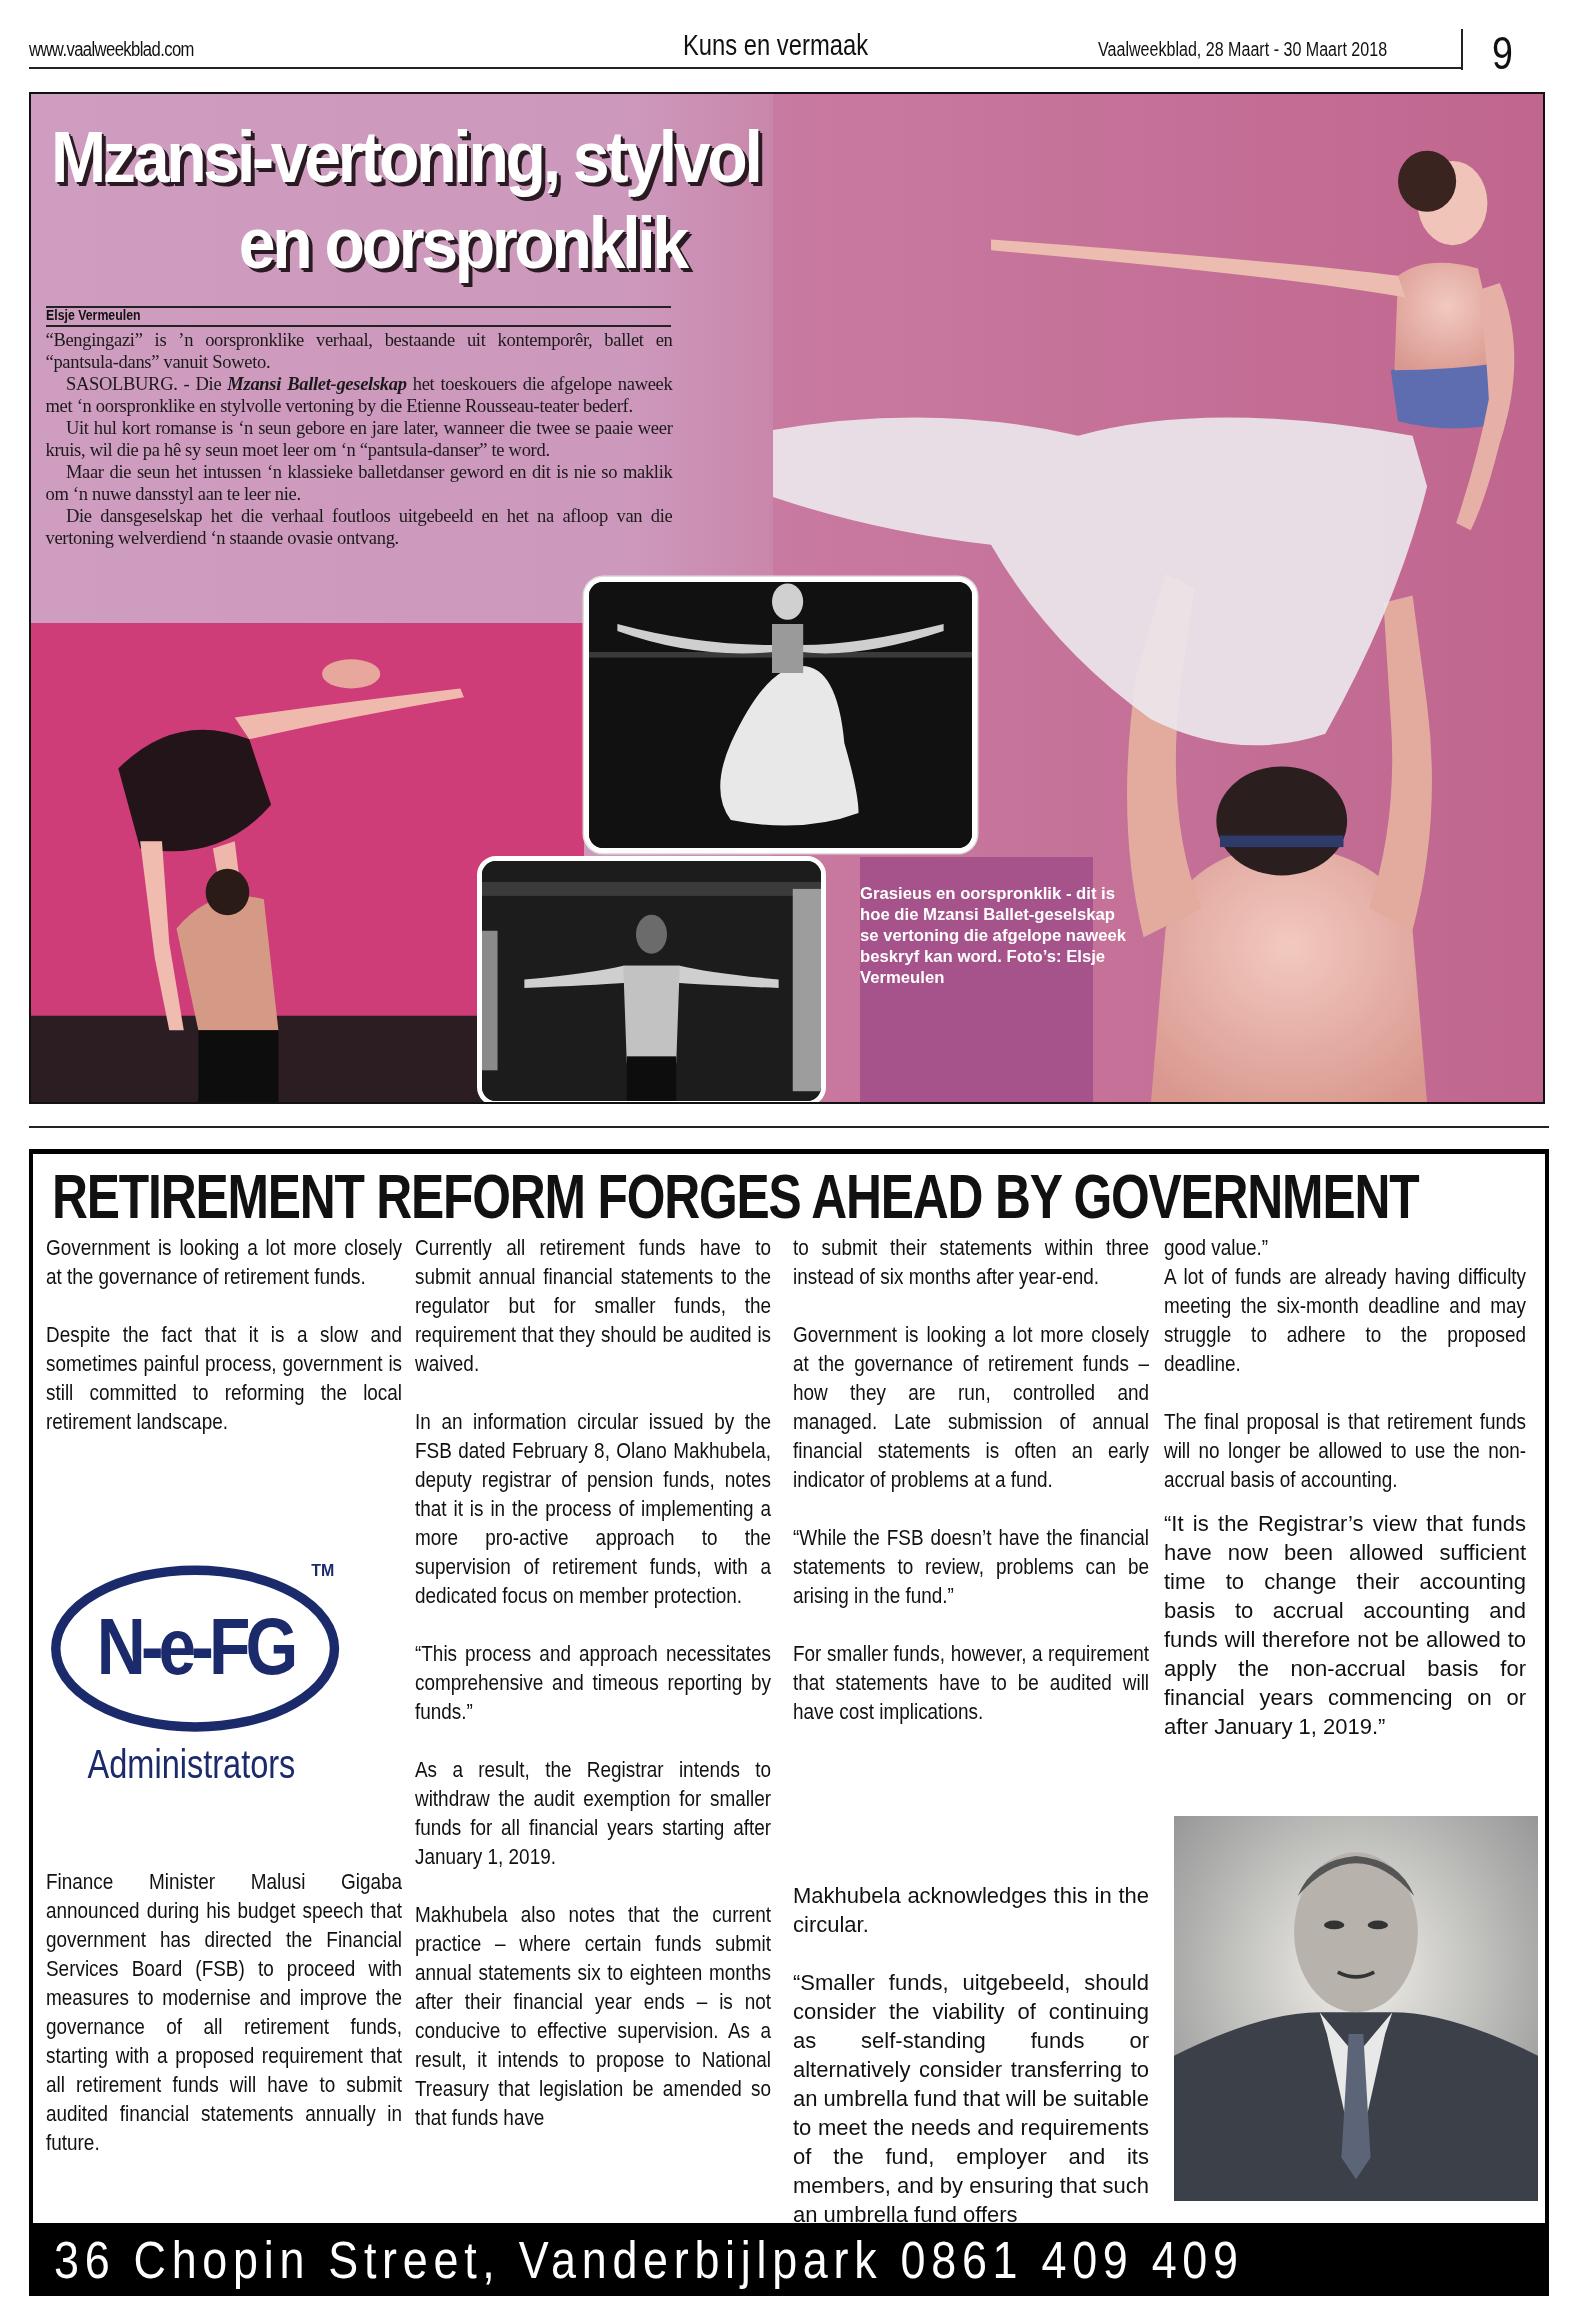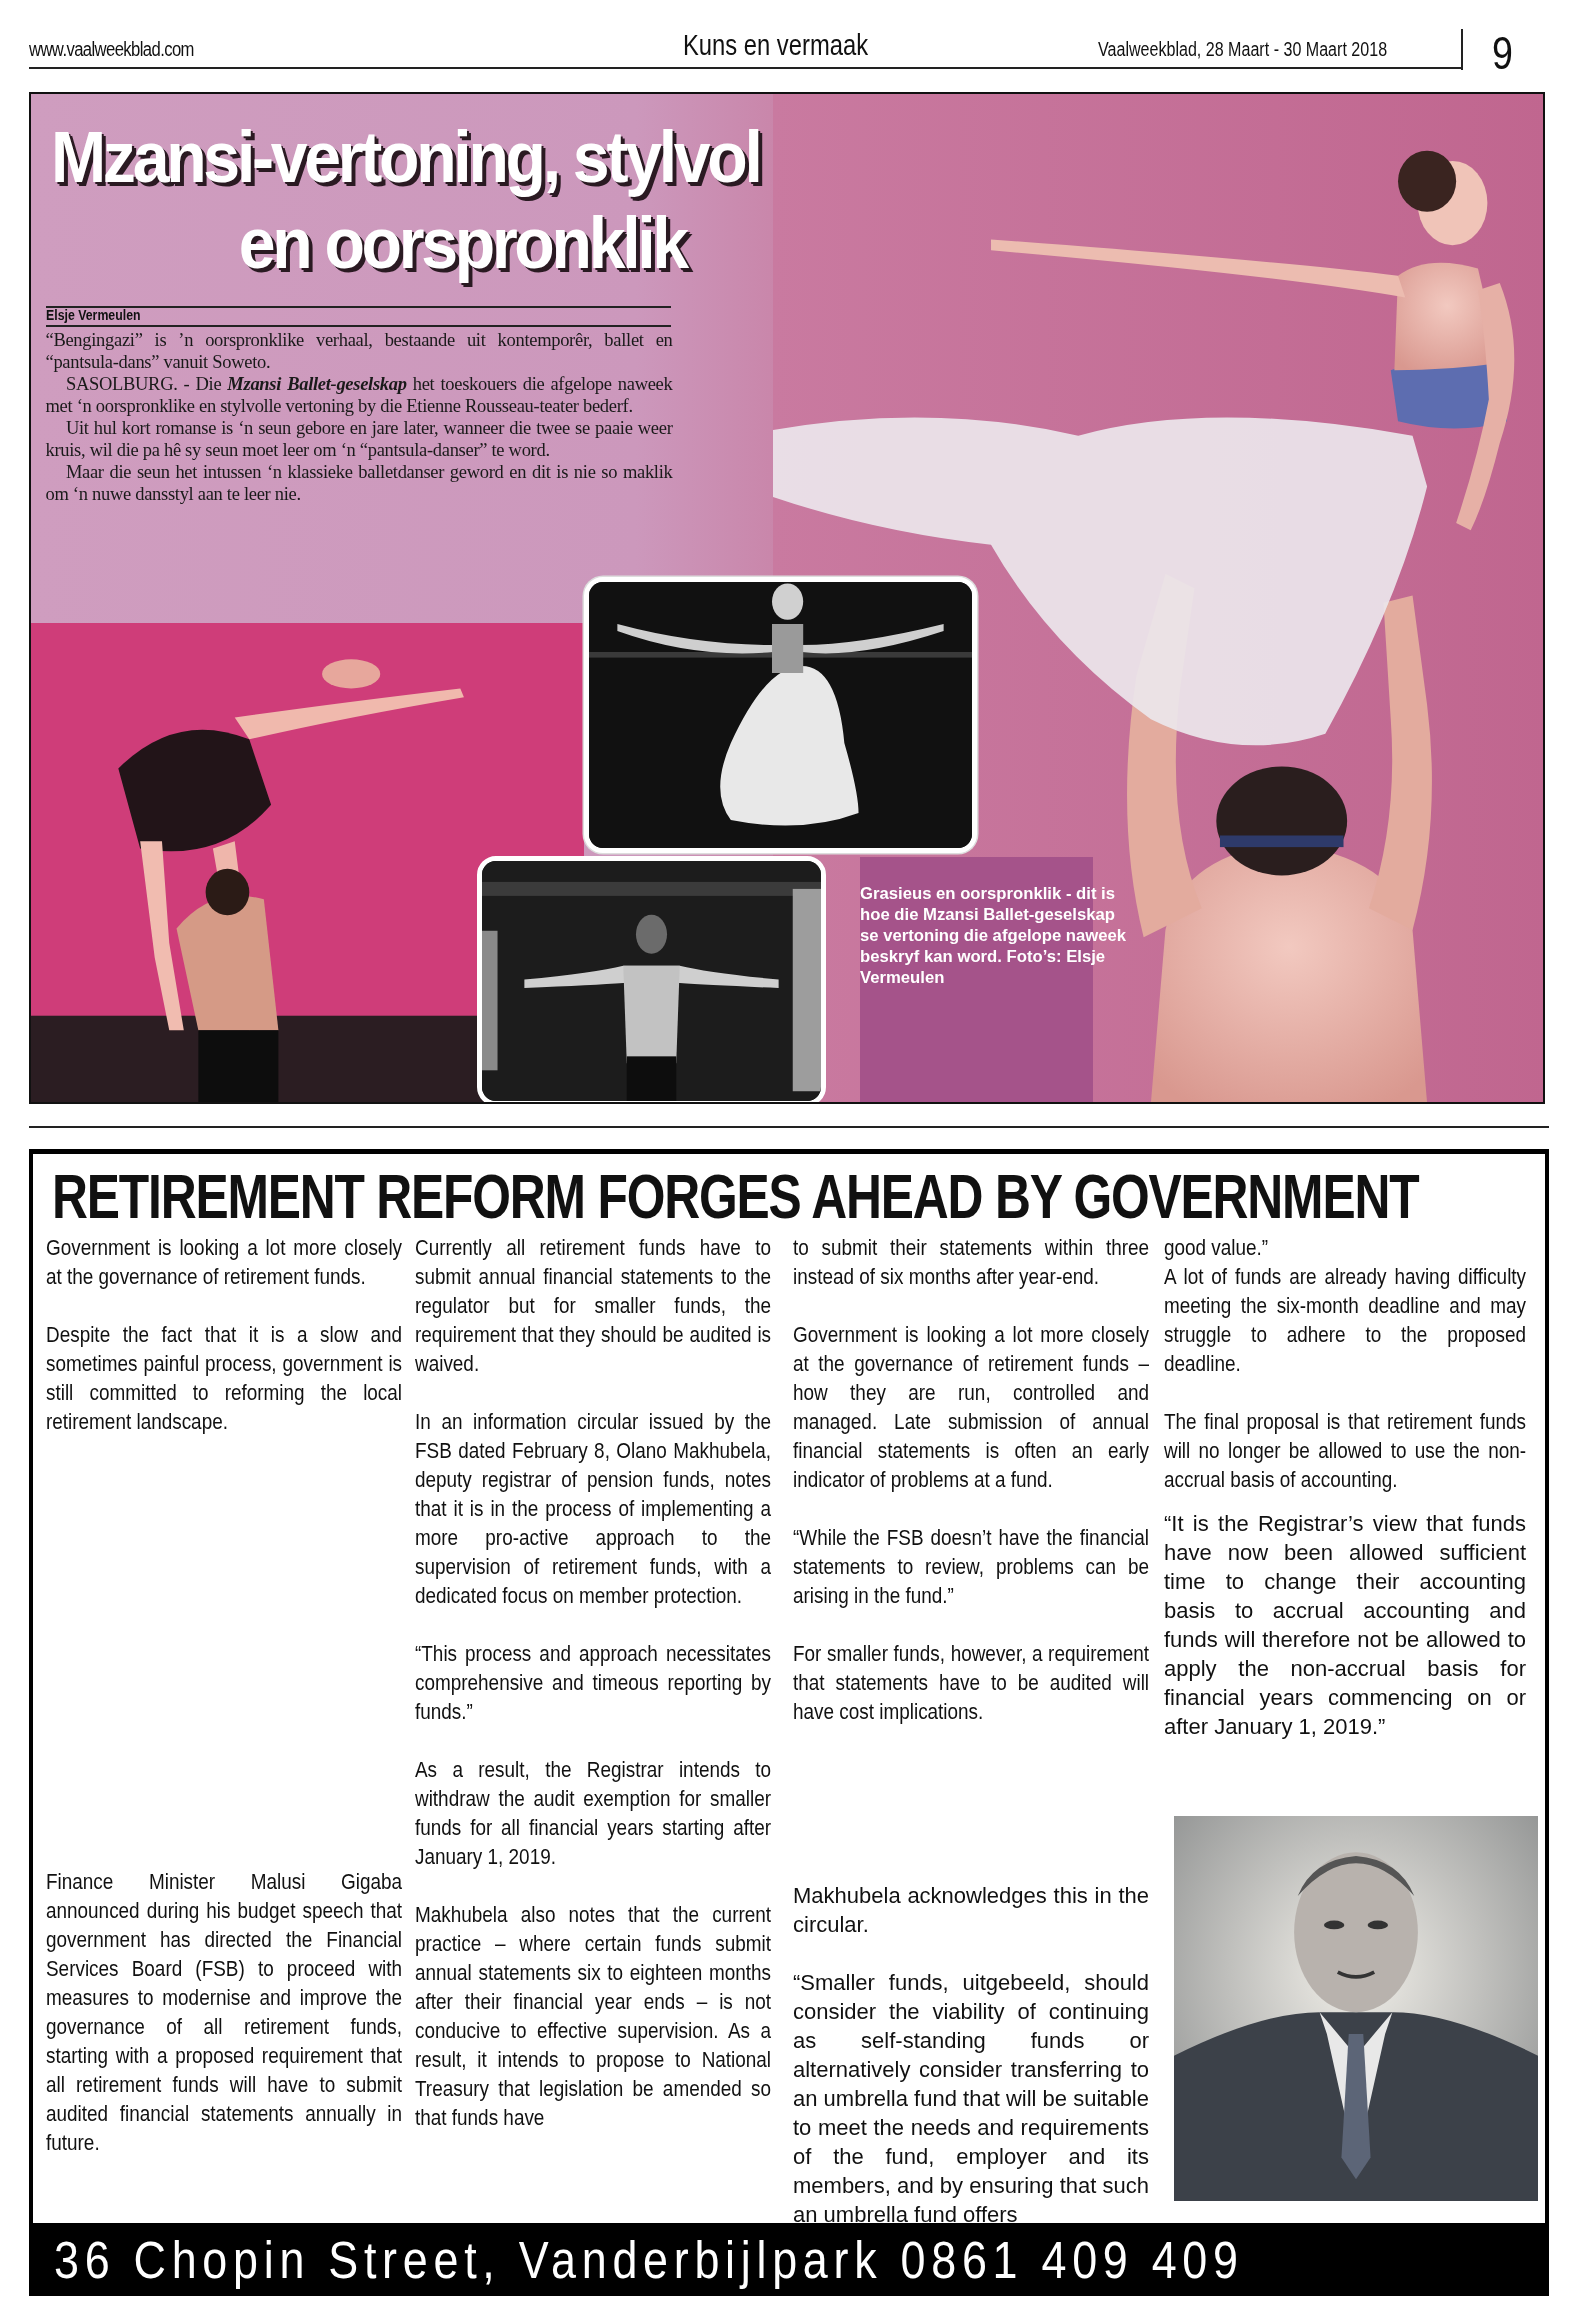--- a/index.html
+++ b/index.html
@@ -175,37 +175,46 @@
 
   <div class="byline-rule-top"></div>
   <div class="byline">Elsje Vermeulen</div>
   <div class="byline-rule-bot"></div>
 
   <div class="story">
     <p>“Bengingazi” is ’n oorspronklike verhaal, bestaande uit kontemporêr, ballet en “pantsula-dans” vanuit Soweto.</p>
     <p><span>SASOLBURG. - Die </span><em>Mzansi Ballet-geselskap</em><span> het toeskouers die afgelope naweek met ‘n oorspronklike en stylvolle vertoning by die Etienne Rousseau-teater bederf.</span></p>
     <p>Uit hul kort romanse is ‘n seun gebore en jare later, wanneer die twee se paaie weer kruis, wil die pa hê sy seun moet leer om ‘n “pantsula-danser” te word.</p>
     <p>Maar die seun het intussen ‘n klassieke balletdanser geword en dit is nie so maklik om ‘n nuwe dansstyl aan te leer nie.</p>
+    <p>Die dansgeselskap het die verhaal foutloos uitgebeeld en het na afloop van die vertoning welverdiend ‘n staande ovasie ontvang.</p>
   </div>
 
   <div class="caption">Grasieus en oorspronklik - dit is hoe die Mzansi Ballet-geselskap se vertoning die afgelope naweek beskryf kan word. Foto’s: Elsje Vermeulen</div>
 </div>
 
 <div class="divider-rule"></div>
 
 <div class="article">
   <h2 class="article-title">RETIREMENT REFORM FORGES AHEAD BY GOVERNMENT</h2>
 
   <div class="col col1">
     <div class="narrow">
       <p>Government is looking a lot more closely at the governance of retirement funds.</p>
       <p>Despite the fact that it is a slow and sometimes painful process, government is still committed to reforming the local retirement landscape.</p>
     </div>
   </div>
 
+  <div class="logo">
+    <svg viewBox="0 0 440 350" width="320" height="254">
+      <ellipse cx="205" cy="140" rx="192" ry="108" fill="none" stroke="#1b2a6b" stroke-width="13"></ellipse>
+      <text x="365" y="40" font-family="Liberation Sans, sans-serif" font-weight="700" font-size="22" fill="#1b2a6b">TM</text>
+      <text x="205" y="175" text-anchor="middle" font-family="Liberation Sans, sans-serif" font-weight="700" font-size="110" letter-spacing="-8" fill="#1b2a6b" transform="translate(205,0) scale(0.85,1) translate(-205,0)">N-e-FG</text>
+      <text x="200" y="318" text-anchor="middle" font-family="Liberation Sans, sans-serif" font-size="56" fill="#1b2a6b" transform="translate(200,0) scale(0.8,1) translate(-200,0)">Administrators</text>
+    </svg>
+  </div>
 
   <div class="col1-lower">
     <div class="narrow">
         <p>Finance Minister Malusi Gigaba announced during his budget speech that government has directed the Financial Services Board (FSB) to proceed with measures to modernise and improve the governance of all retirement funds, starting with a proposed requirement that all retirement funds will have to submit audited financial statements annually in future.</p>
       </div>
   </div>
 
   <div class="col col2">
     <div class="narrow">
       <p>Currently all retirement funds have to submit annual financial statements to the regulator but for smaller funds, the requirement that they should be audited is waived.</p>

